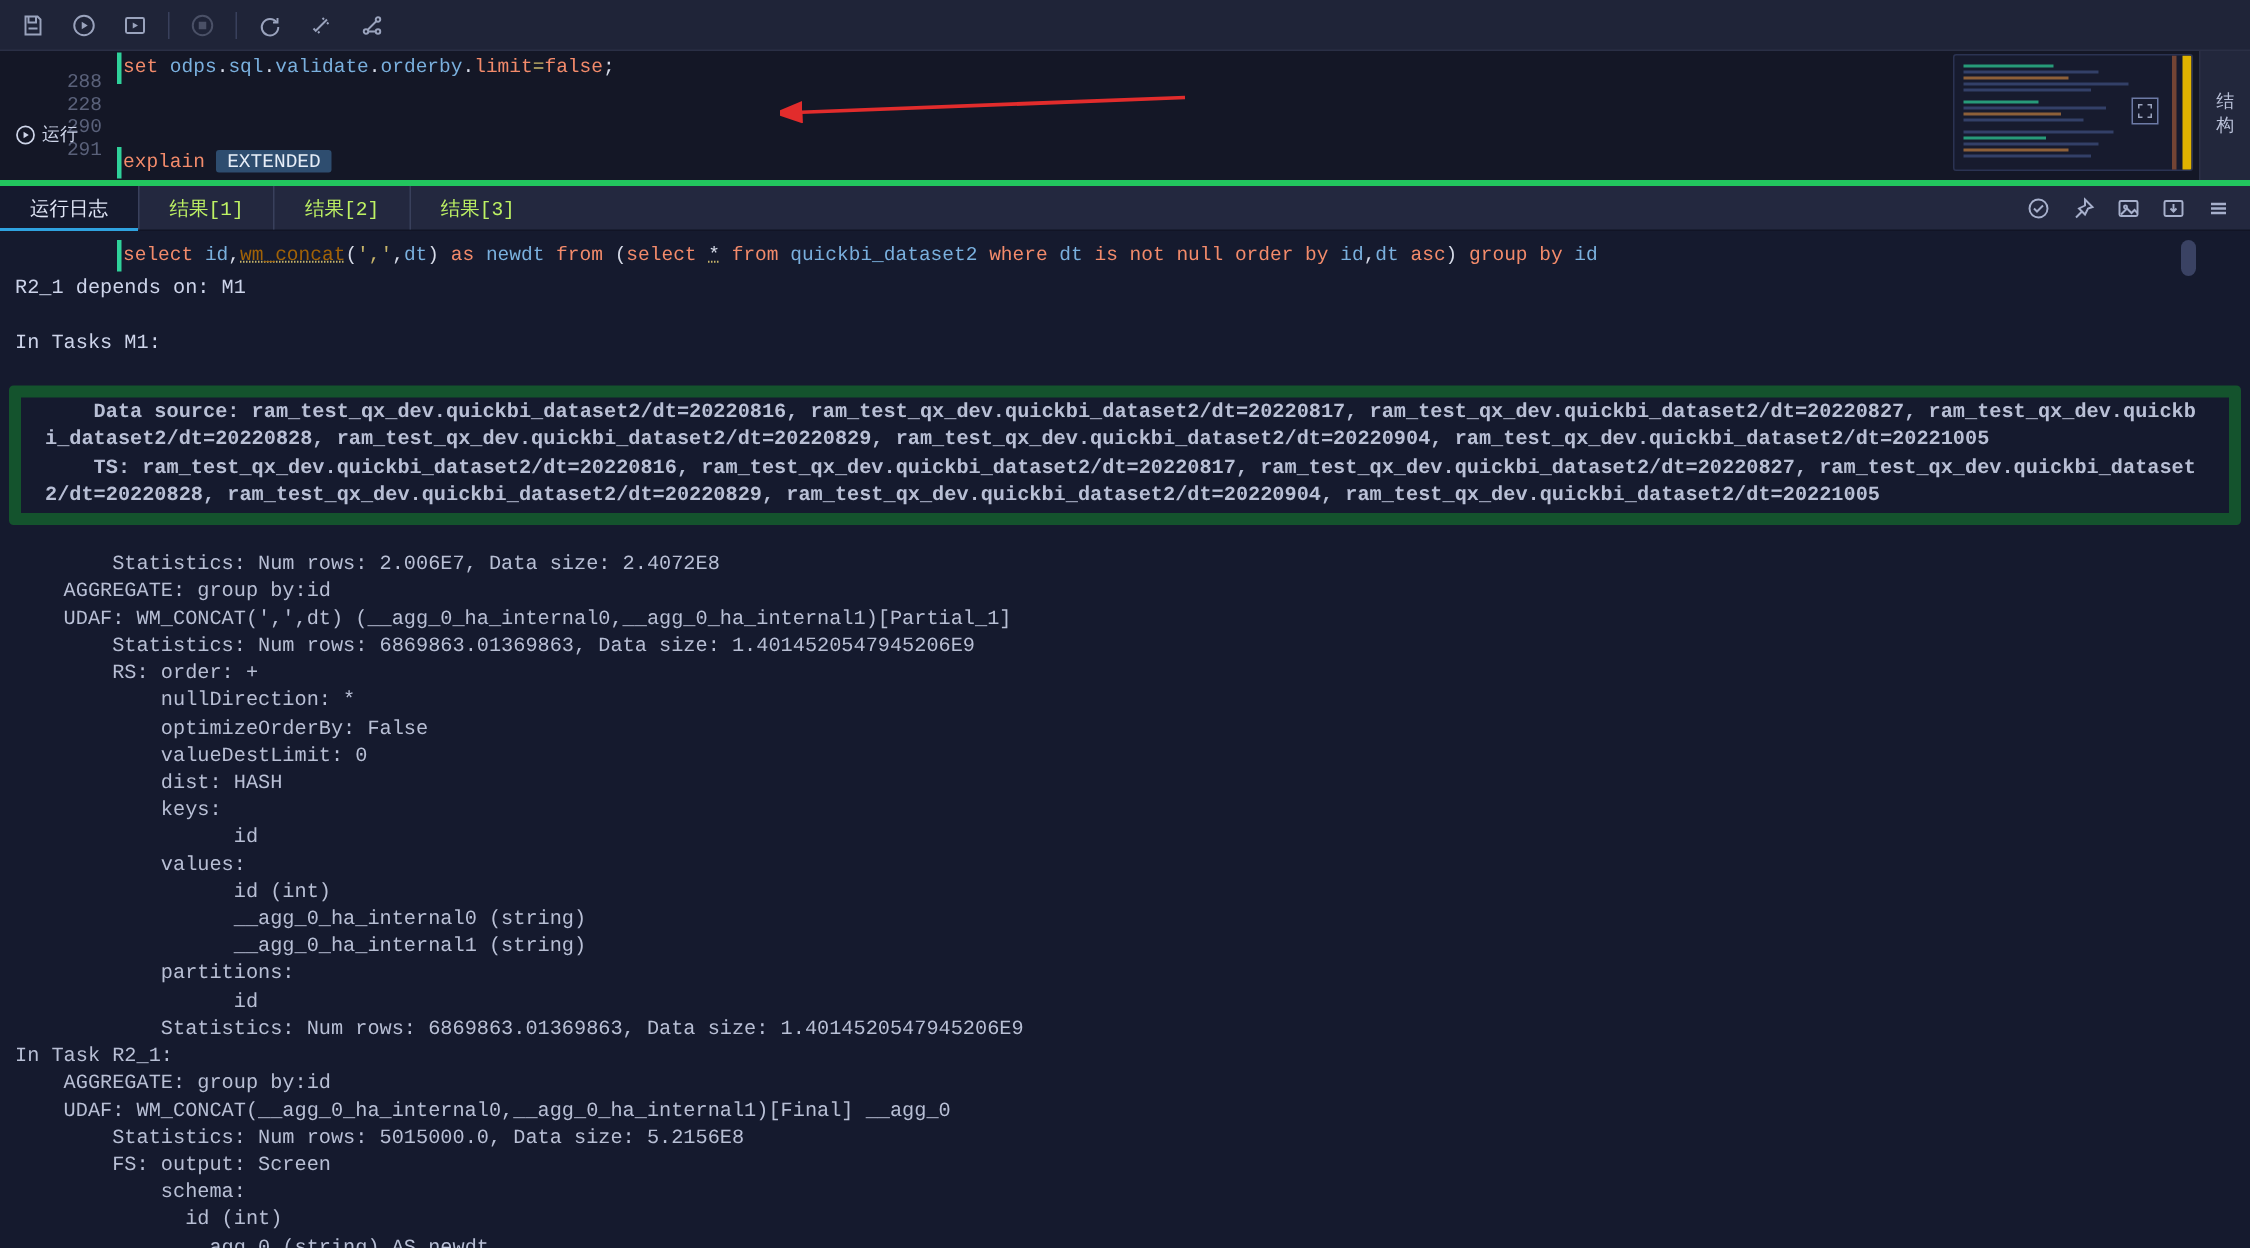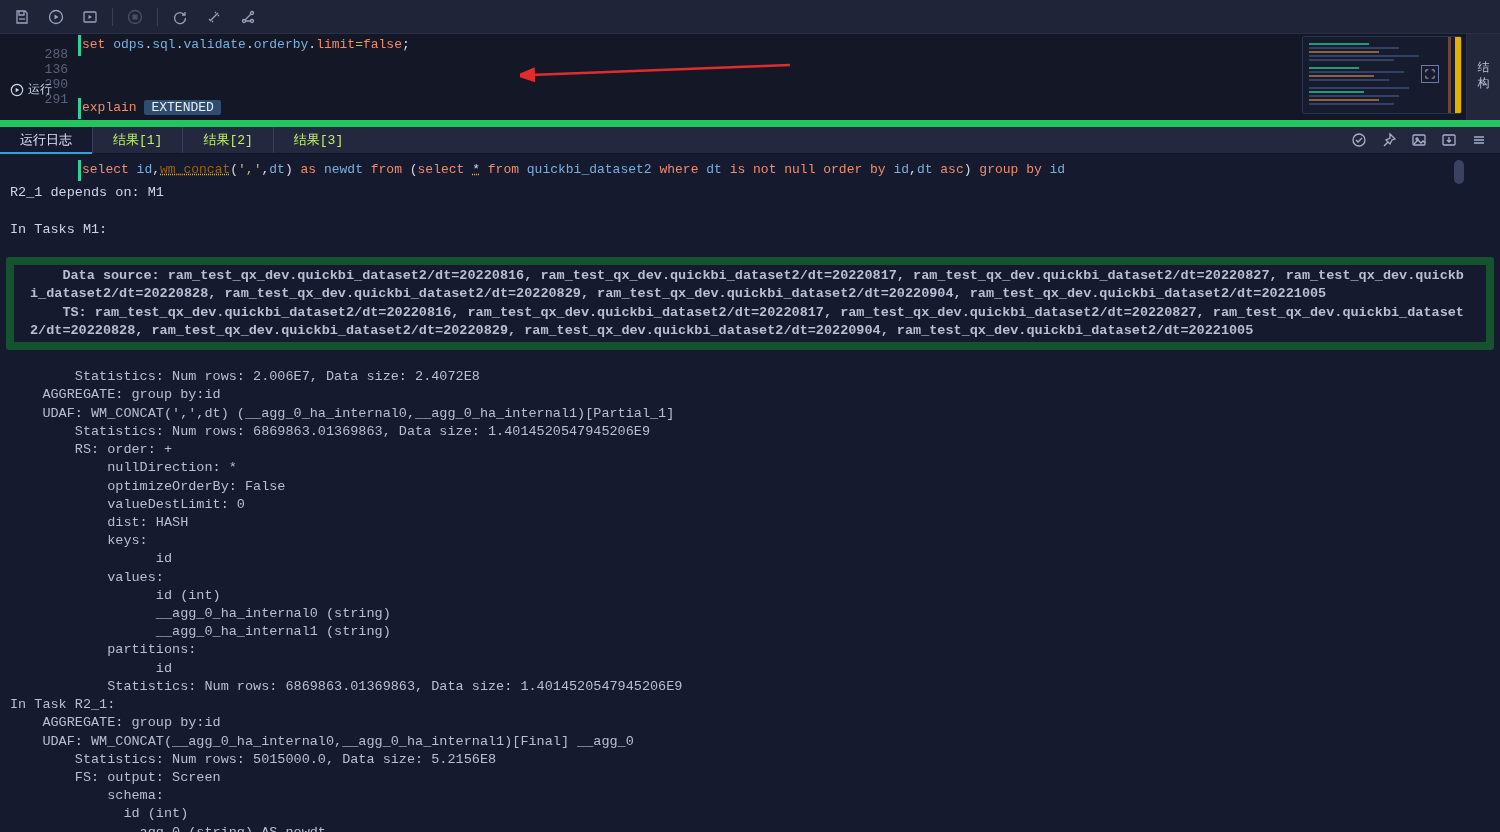--- a/index.html
+++ b/index.html
@@ -80,21 +80,21 @@
     .right-rail {
       position: absolute; right: 0; top: 34px; width: 34px; height: 86px;
       background: #22273c; border-left: 1px solid #2a2f45;
       display: flex; flex-direction: column; align-items: center; justify-content: center;
       color: #b9c0d8; font-size: 12px; line-height: 1.3;
     }
 
     
     .tabs-bar {
       display: flex; align-items: stretch; height: 34px;
-      background: #23283f; border-top: 7px solid #22c55e; border-bottom: 1px solid #111425;
+      background: #23283f; border-top: 4px solid #22c55e; border-bottom: 1px solid #111425;
     }
     .tabs-bar .tab {
       padding: 0 20px; display:flex; align-items:center; color:#bef264; font-size:13px; position:relative;
       cursor: pointer;
     }
     .tabs-bar .tab.active {
       background: #151a2e; color: #dfe5f5;
     }
     .tabs-bar .tab.active::after {
       content:""; position:absolute; left:0; right:0; bottom:-1px; height:2px; background:#2fa3e0;
@@ -183,21 +183,21 @@
         <circle cx="12" cy="4" r="1.5"></circle>
         <circle cx="12" cy="12" r="1.5"></circle>
         <path d="M5 11l6-6M5.5 12h5"></path>
       </svg>
   </span>
 </div>
 
 <div class="editor" style="height:86px;">
   <div class="gutter">
     <div>288</div>
-    <div>136</div>
+    <div>228</div>
     <div>290</div>
     <div>291</div>
   </div>
   <div class="code">
     <div class="code-line"><span class="tk-plain">;</span></div>
     <div class="code-line"><span class="bar"></span><span class="tk-kw">set </span><span class="tk-id">odps</span><span class="tk-dot">.</span><span class="tk-id">sql</span><span class="tk-dot">.</span><span class="tk-id">validate</span><span class="tk-dot">.</span><span class="tk-id">orderby</span><span class="tk-dot">.</span><span class="tk-kw">limit</span><span class="tk-op">=</span><span class="tk-kw">false</span><span class="tk-plain">;</span></div>
     <div class="code-line"><span class="bar"></span><span class="tk-kw">explain </span><span class="tk-hl">EXTENDED</span></div>
     <div class="code-line"><span class="bar"></span><span class="tk-kw">select </span><span class="tk-id">id</span><span class="tk-plain">,</span><span class="tk-fn" style="text-decoration:underline dotted #c7b56a;">wm_concat</span><span class="tk-plain">(</span><span class="tk-str">','</span><span class="tk-plain">,</span><span class="tk-id">dt</span><span class="tk-plain">)</span><span class="tk-kw"> as </span><span class="tk-id">newdt</span><span class="tk-kw"> from </span><span class="tk-plain">(</span><span class="tk-kw">select </span><span class="tk-plain" style="text-decoration:underline dotted #c7b56a;">*</span><span class="tk-kw"> from </span><span class="tk-id">quickbi_dataset2</span><span class="tk-kw"> where </span><span class="tk-id">dt</span><span class="tk-kw"> is not null </span><span class="tk-kw">order by </span><span class="tk-id">id</span><span class="tk-plain">,</span><span class="tk-id">dt</span><span class="tk-kw"> asc</span><span class="tk-plain">)</span><span class="tk-kw"> group by </span><span class="tk-id">id</span></div>
   </div>
 

